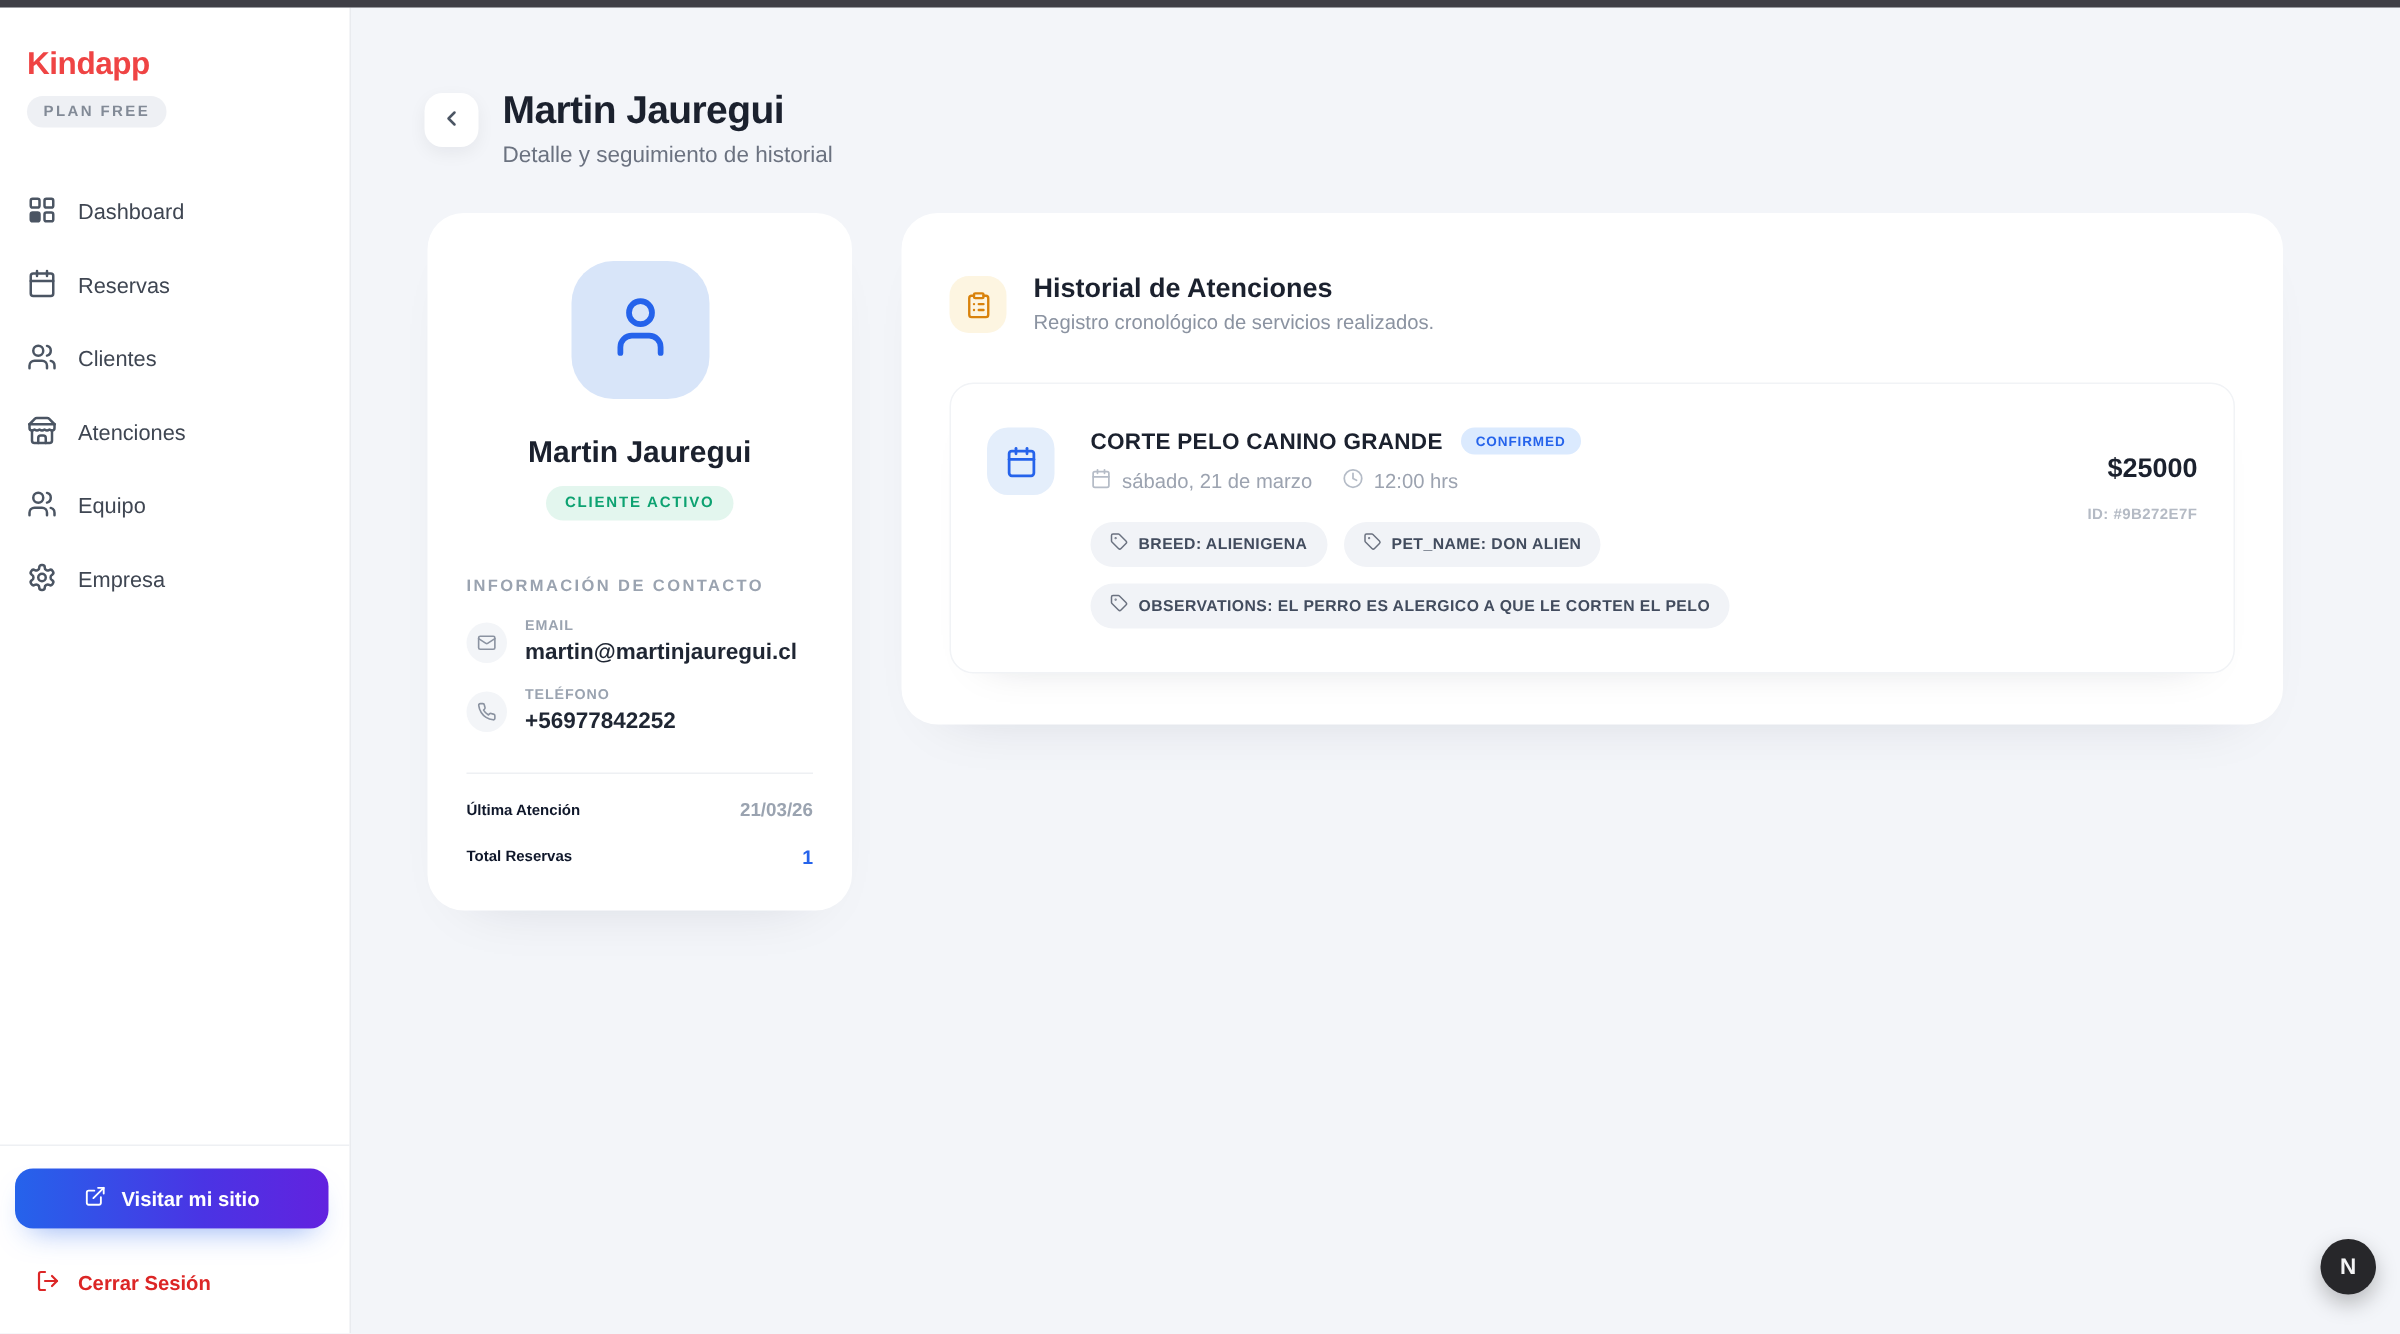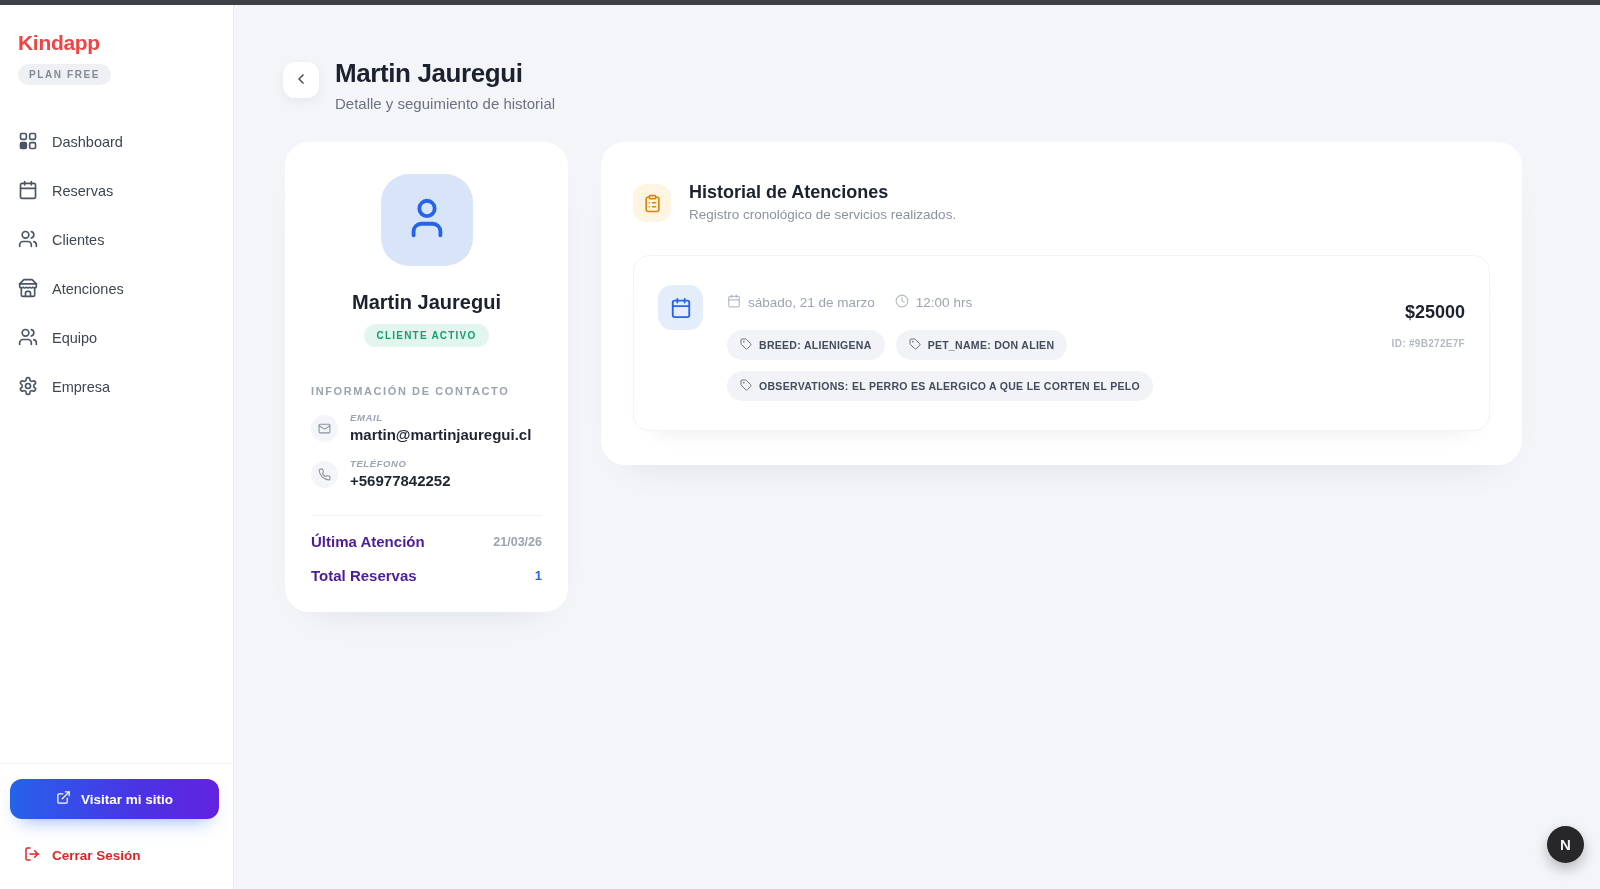--- a/index.html
+++ b/index.html
@@ -79,25 +79,25 @@
     display:inline-block; background:#e3f6ee; color:#0da271; font-size:10px; font-weight:800;
     letter-spacing:1.2px; padding:6px 13px; border-radius:999px;
   }
   .section-label { margin-top:38px; font-size:11px; font-weight:700; letter-spacing:1.6px; color:#9aa3b0; }
   .contact-row { display:flex; align-items:flex-start; gap:12px; margin-top:15px; }
   .contact-icon {
     width:27px; height:27px; border-radius:50%; background:#f3f5f8; flex:none;
     display:flex; align-items:center; justify-content:center; margin-top:3px;
   }
   .contact-icon svg { width:13px; height:13px; color:#8b93a1; }
-  .contact-label { font-size:9.5px; font-weight:700; letter-spacing:0.6px; color:#9aa3b0;font-style:italic; }
+  .contact-label { font-size:9.5px; font-weight:700; letter-spacing:0.6px; color:#9aa3b0; }
   .contact-value { margin-top:3px; font-size:15px; font-weight:700; color:#1f2633; }
   .profile-divider { margin-top:26px; border-top:1px solid #eef0f3; }
   .stat-row { display:flex; align-items:center; justify-content:space-between; margin-top:17px; }
-  .stat-label { font-size:15px; font-weight:700; color:#4c1d95; }
+  .stat-label { font-size:10px; font-weight:700; color:#0f172a; }
   .stat-value-muted { font-size:12.5px; font-weight:600; color:#9aa3b0; }
   .stat-value-accent { font-size:13px; font-weight:800; color:#2563eb; }
 
   
   .history-card { flex:1; padding:40px 32px 34px 32px; }
   .history-header { display:flex; align-items:flex-start; gap:18px; }
   .history-icon-box {
     width:38px; height:38px; border-radius:13px; background:#fdf5e1; flex:none;
     display:flex; align-items:center; justify-content:center; margin-top:2px;
   }
@@ -342,20 +342,24 @@
         <div class="entry-icon-box">
           <svg viewBox="0 0 24 24" fill="none" stroke="currentColor" stroke-width="2" stroke-linecap="round" stroke-linejoin="round">
               <rect x="3" y="4" width="18" height="18" rx="2"></rect>
               <line x1="16" y1="2" x2="16" y2="6"></line>
               <line x1="8" y1="2" x2="8" y2="6"></line>
               <line x1="3" y1="10" x2="21" y2="10"></line>
             </svg>
         </div>
 
         <div class="entry-body">
+          <div class="entry-title-row">
+            <span class="entry-title">CORTE PELO CANINO GRANDE</span>
+            <span class="confirmed-badge">CONFIRMED</span>
+          </div>
 
           <div class="entry-meta-row">
             <span class="meta-item">
               <span>
                 <svg viewBox="0 0 24 24" fill="none" stroke="currentColor" stroke-width="2" stroke-linecap="round" stroke-linejoin="round">
                     <rect x="3" y="4" width="18" height="18" rx="2"></rect>
                     <line x1="16" y1="2" x2="16" y2="6"></line>
                     <line x1="8" y1="2" x2="8" y2="6"></line>
                     <line x1="3" y1="10" x2="21" y2="10"></line>
                   </svg>

